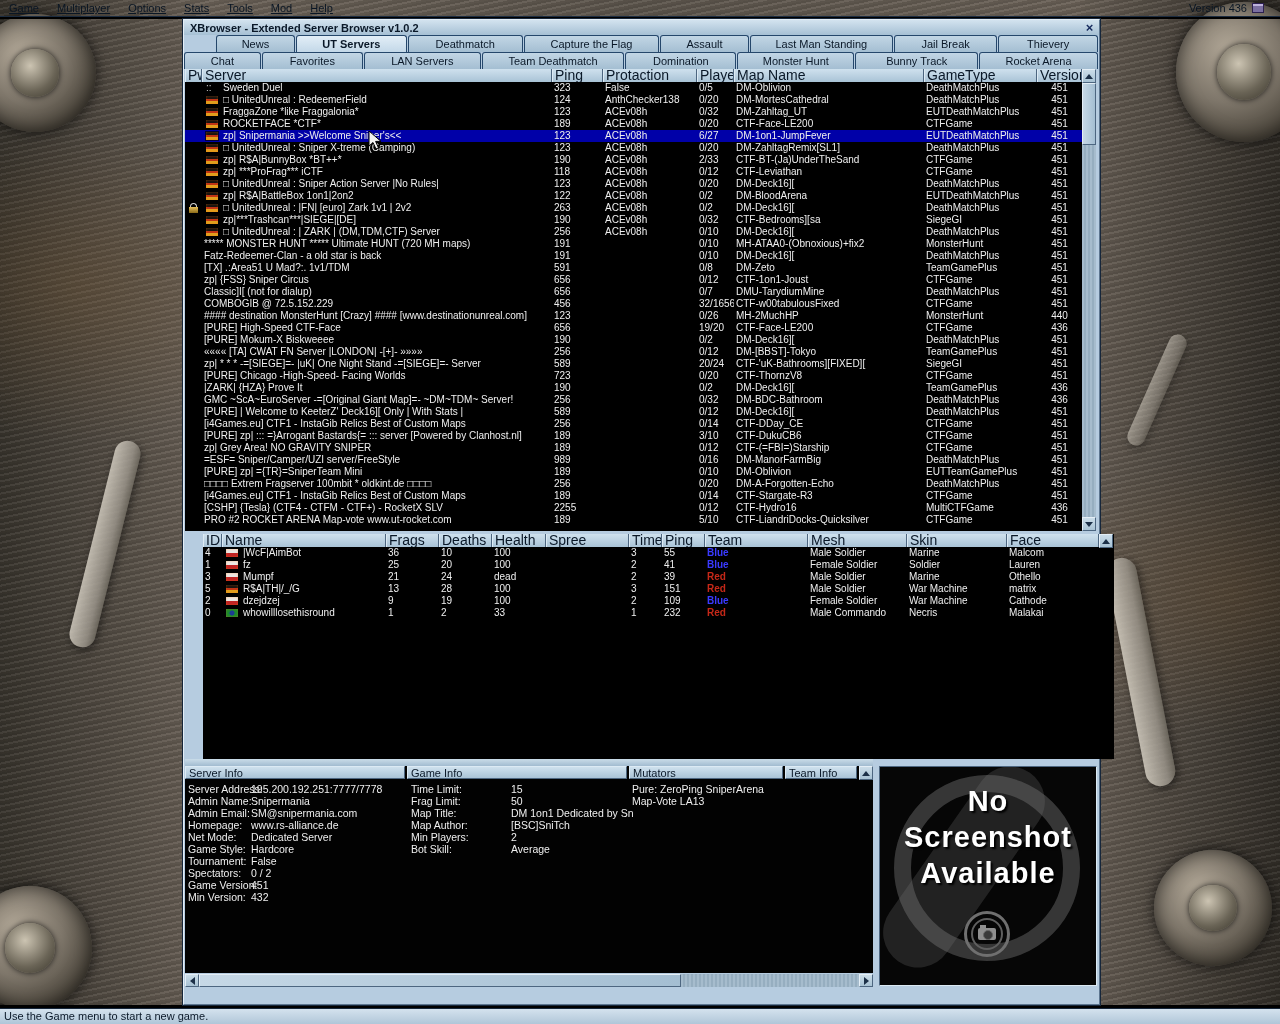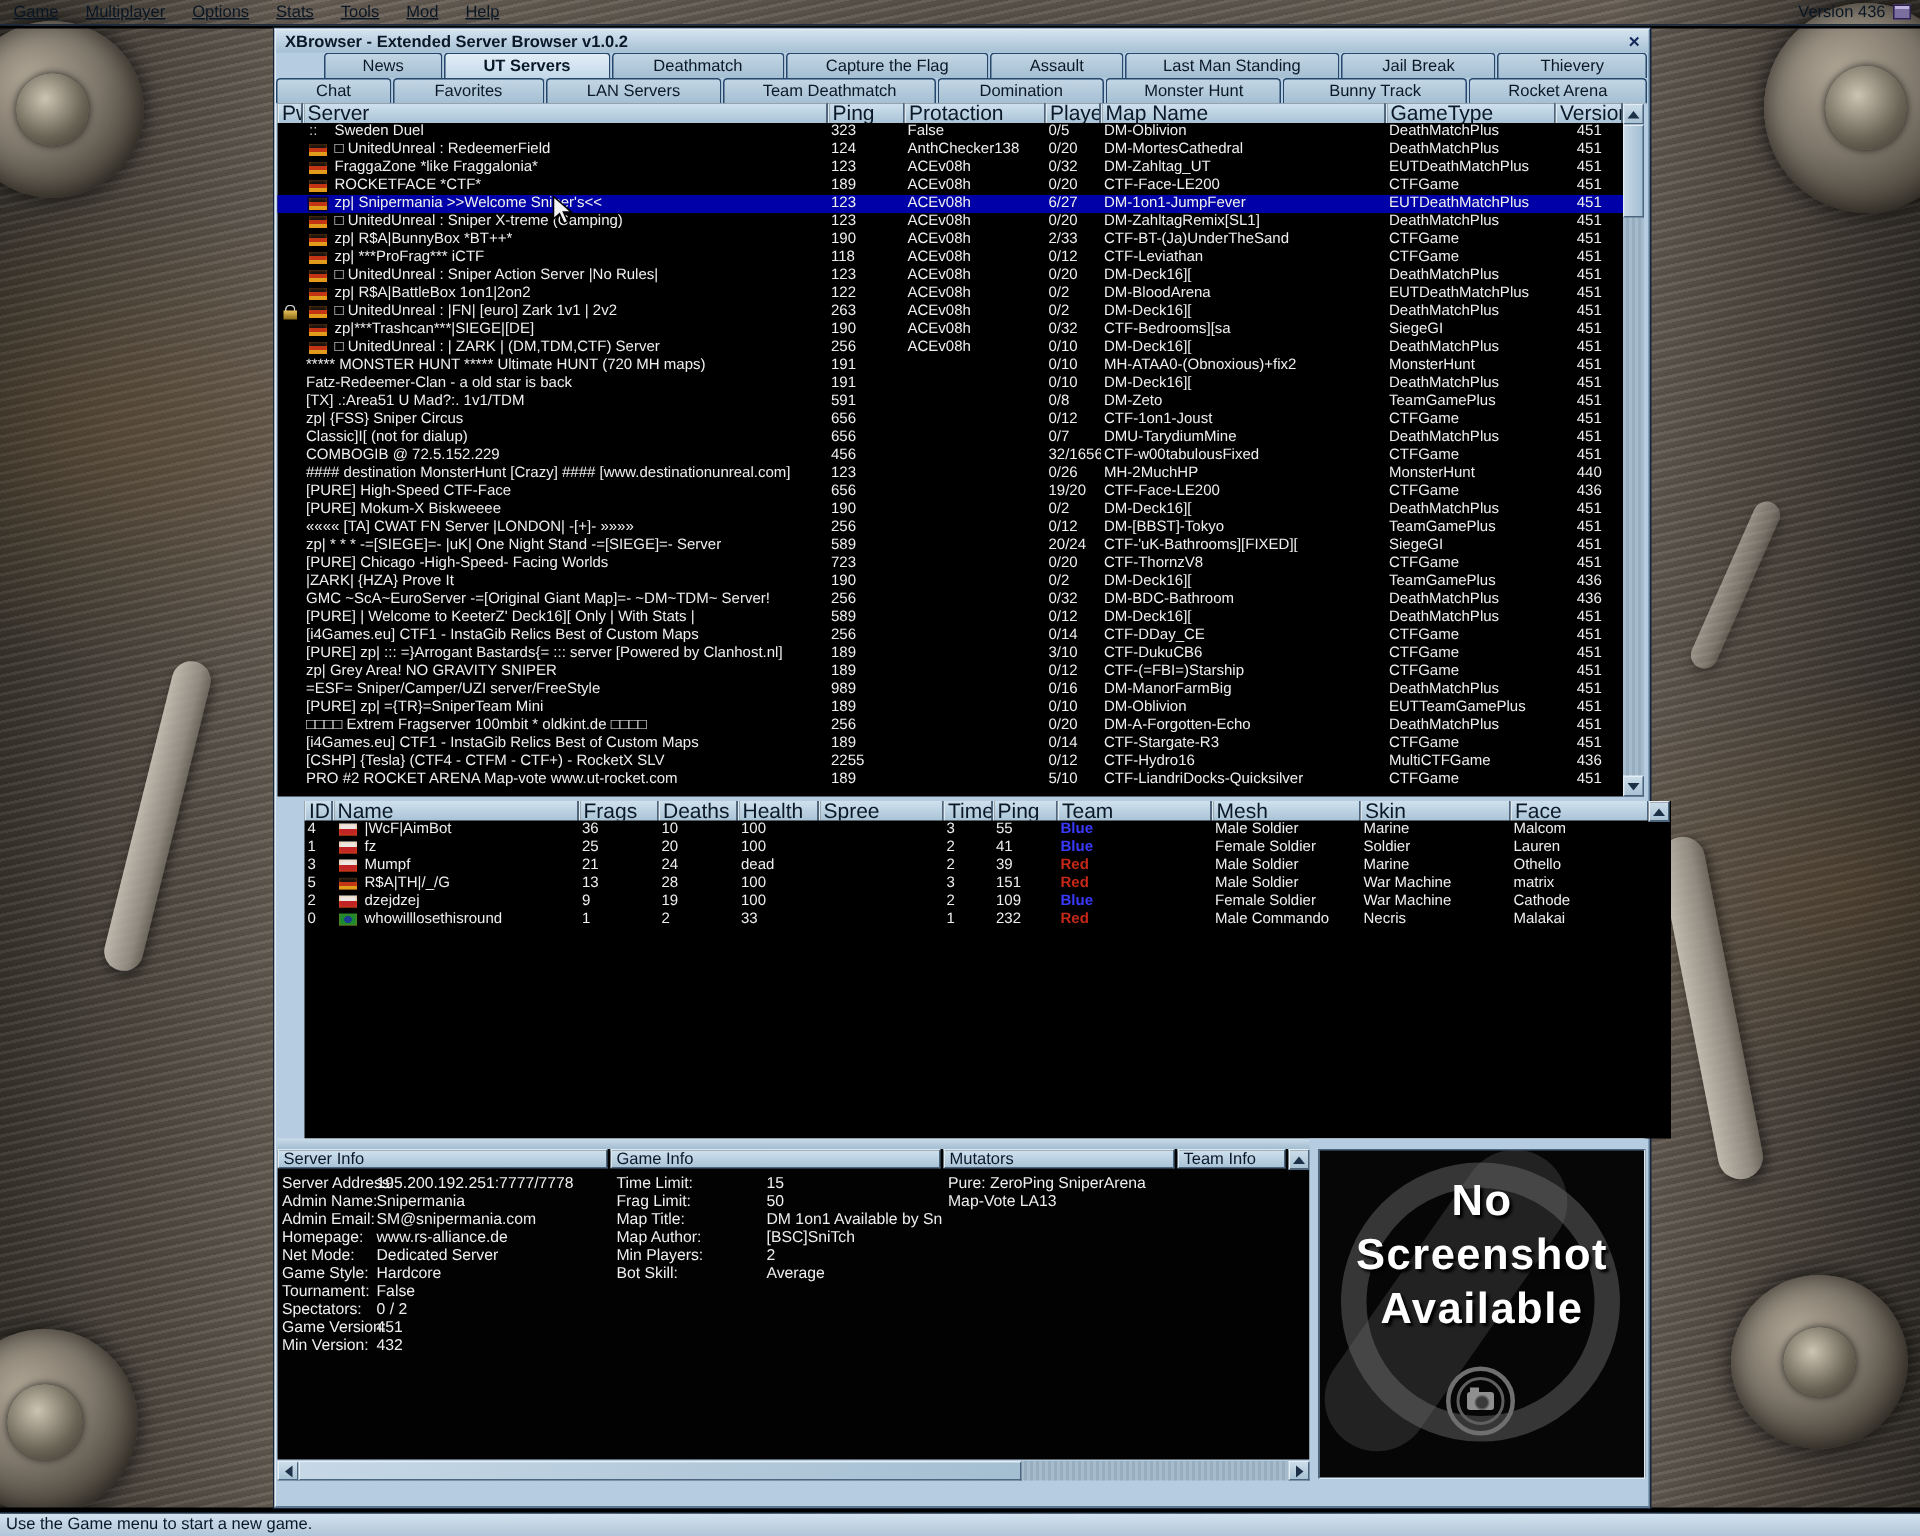--- a/index.html
+++ b/index.html
@@ -21,21 +21,21 @@
     background:radial-gradient(circle at 40% 35%, #ccc4b2, #6a6456 60%, #3a362c);box-shadow:0 0 6px rgba(0,0,0,.8);}
   .bone{position:absolute;border-radius:16px;opacity:.85;
     background:linear-gradient(90deg,#d2ccc0,#9a948a 70%,#6f6a60);box-shadow:2px 3px 8px rgba(0,0,0,.6);}
   .blackstrip{position:absolute;background:#000;}
 
   
   .menubar{position:absolute;left:0;top:0;width:1280px;height:17px;
     background:linear-gradient(180deg,#dcleft,#d8e6f0 0%,#b2c8d8 100%);border-bottom:1px solid #1c2c40;
     display:flex;align-items:center;font-size:11px;color:#0a1624;}
   .menu-item{padding:0 9px;text-decoration:underline;cursor:default;}
-  .menubar-right{margin-left:auto;display:flex;align-items:center;gap:5px;padding-right:6px;text-align:center;}
+  .menubar-right{margin-left:auto;display:flex;align-items:center;gap:5px;padding-right:16px;text-align:center;}
   .version-label{font-size:11px;color:#0a1624;}
   .win-icon{width:12px;height:10px;background:#7b6fa0;border:1px solid #2c2050;box-shadow:inset 0 2px 0 #beb2dc;}
 
   
   .window{position:absolute;left:183px;top:19px;width:917px;height:986px;background:#b6cce0;
     border:1px solid #e4eef6;border-right-color:#5d7690;border-bottom-color:#5d7690;
     box-shadow:0 0 0 1px #16263a;}
   .titlebar{position:absolute;left:0;top:0;width:100%;height:15px;
     background:linear-gradient(180deg,#d3e3ef,#a6c0d4);display:flex;align-items:center;
     font-size:11px;font-weight:bold;color:#0a1828;padding-left:6px;}
@@ -729,21 +729,21 @@
           <div class="ifield" style="left: 226px; top: 17px; width: 300px;">
             <span class="ilabel">Time Limit:</span>
             <span class="ivalue" style="left: 100px;">15</span>
           </div>
           <div class="ifield" style="left: 226px; top: 29px; width: 300px;">
             <span class="ilabel">Frag Limit:</span>
             <span class="ivalue" style="left: 100px;">50</span>
           </div>
           <div class="ifield" style="left: 226px; top: 41px; width: 300px;">
             <span class="ilabel">Map Title:</span>
-            <span class="ivalue" style="left: 100px;">DM 1on1 Available by Sn</span>
+            <span class="ivalue" style="left: 100px;">DM 1on1 Dedicated by Sn</span>
           </div>
           <div class="ifield" style="left: 226px; top: 53px; width: 300px;">
             <span class="ilabel">Map Author:</span>
             <span class="ivalue" style="left: 100px;">[BSC]SniTch</span>
           </div>
           <div class="ifield" style="left: 226px; top: 65px; width: 300px;">
             <span class="ilabel">Min Players:</span>
             <span class="ivalue" style="left: 100px;">2</span>
           </div>
           <div class="ifield" style="left: 226px; top: 77px; width: 300px;">

